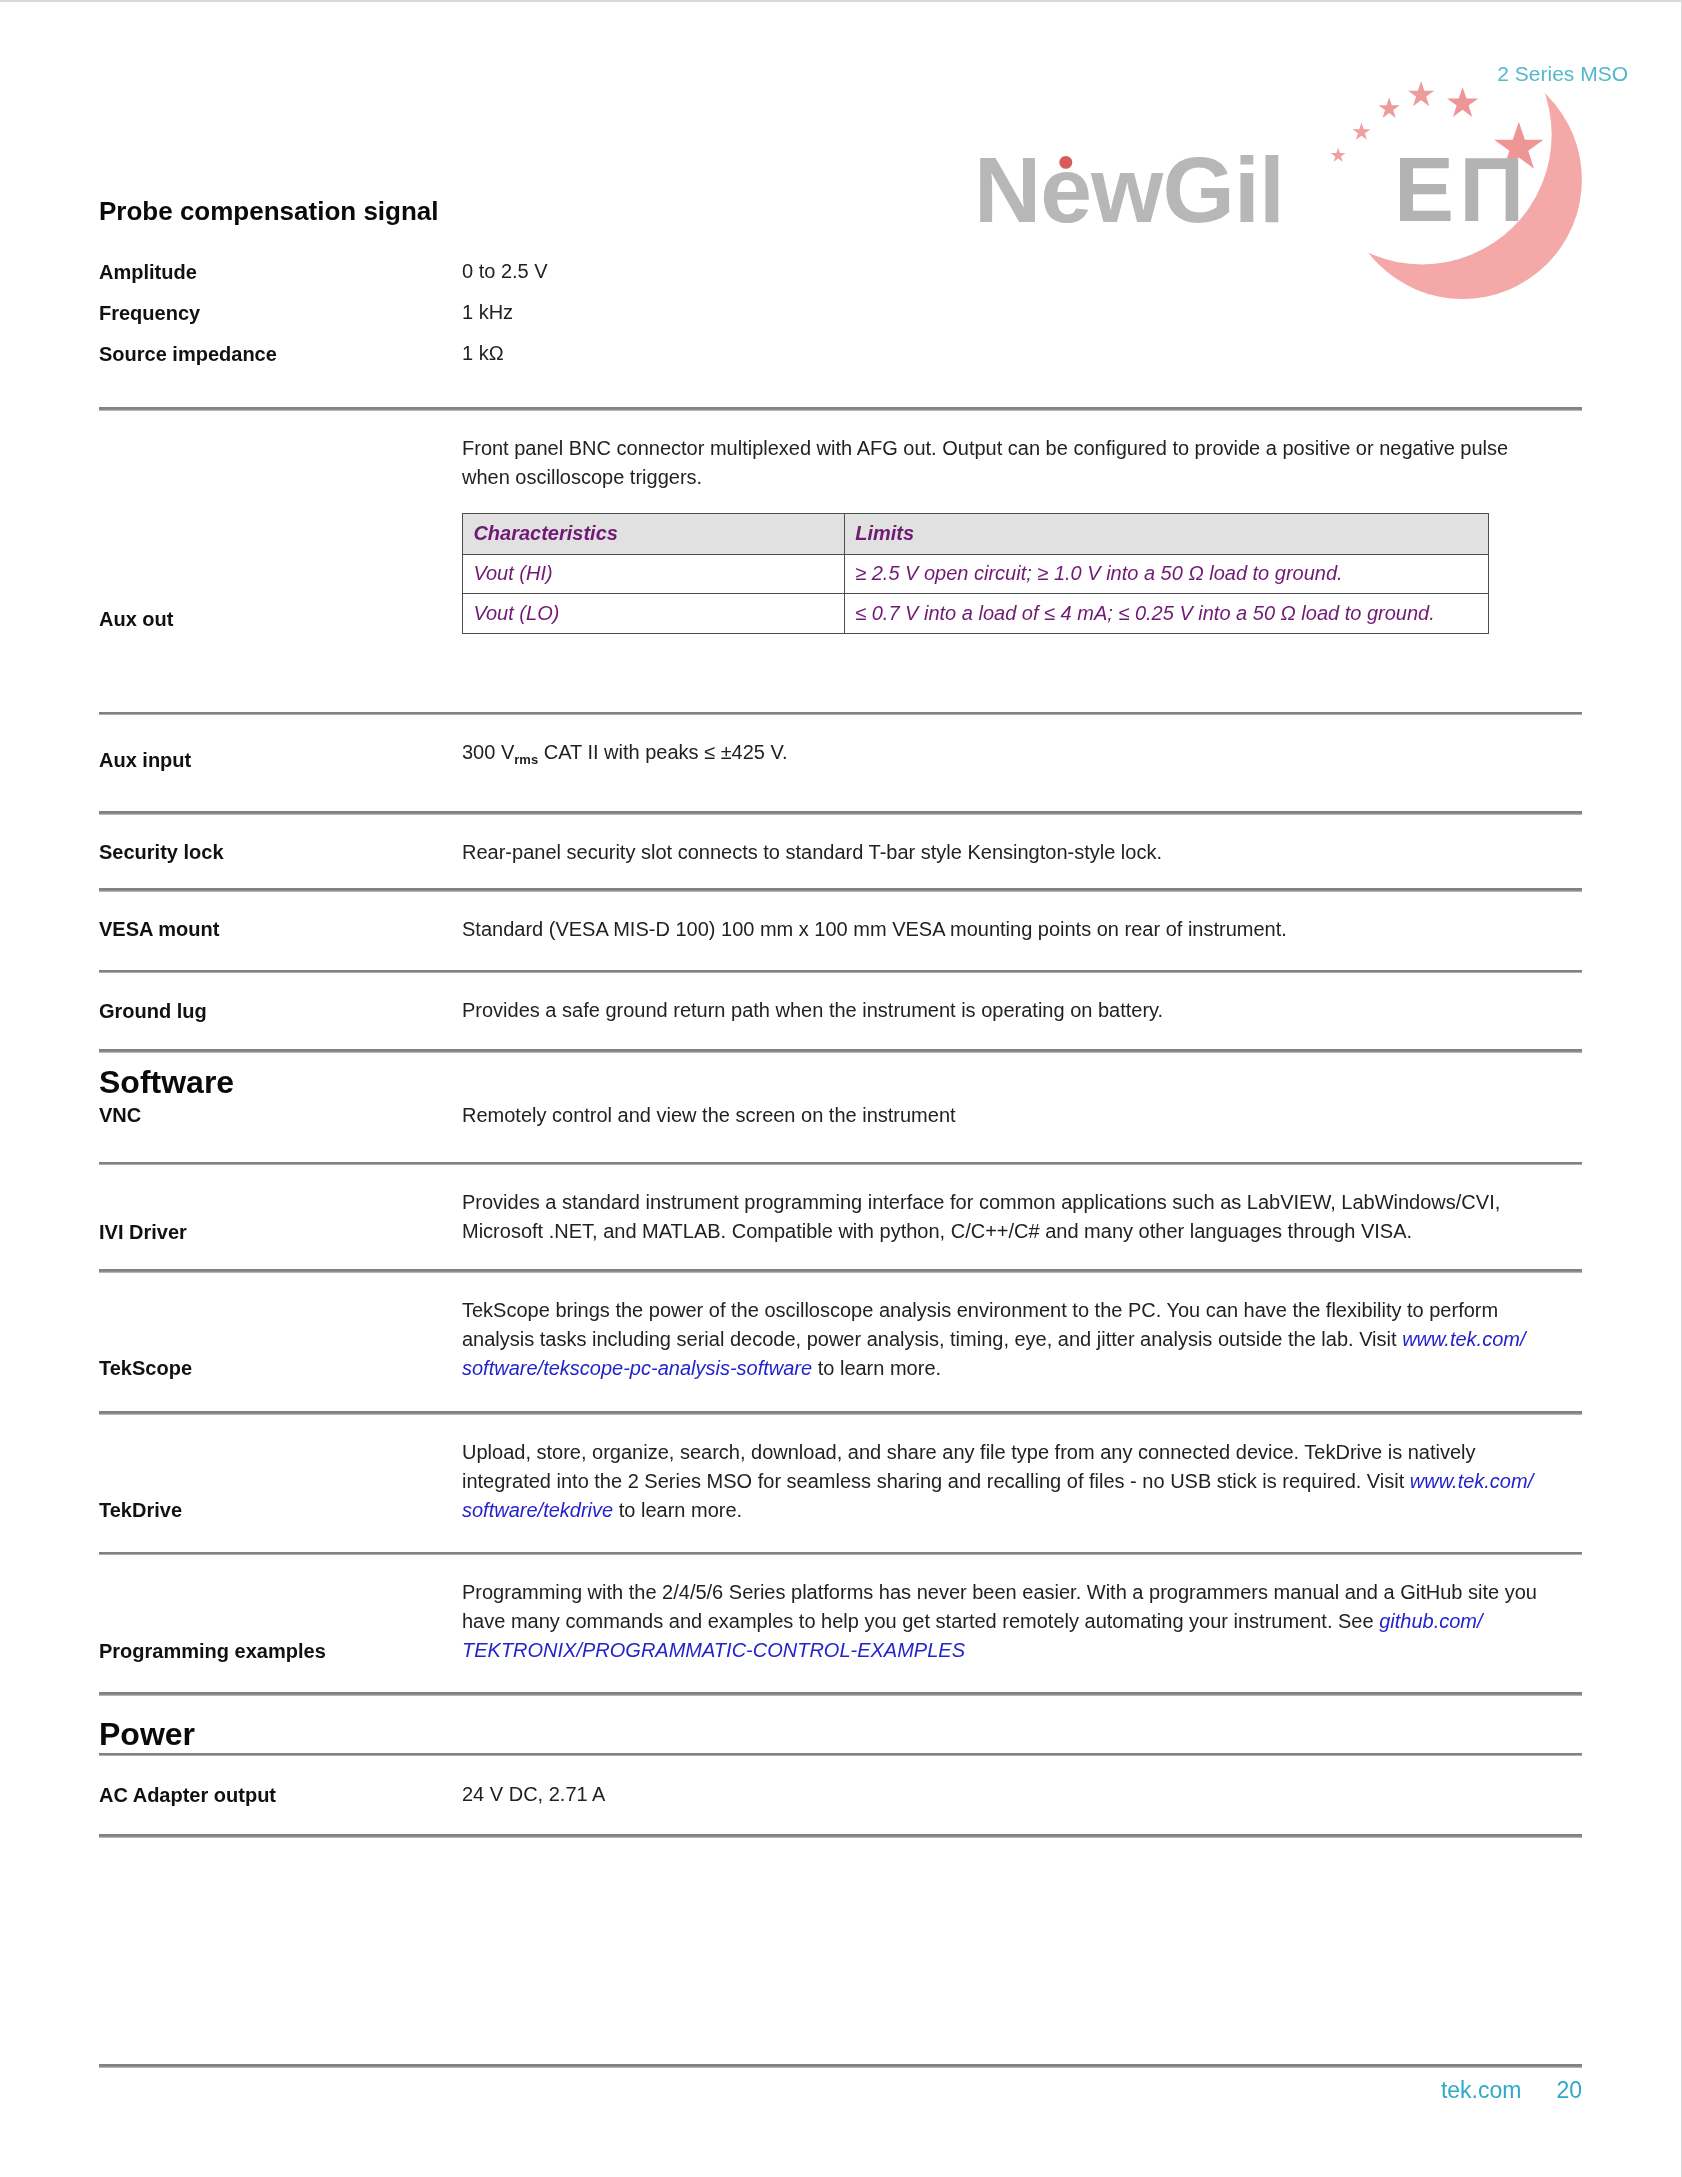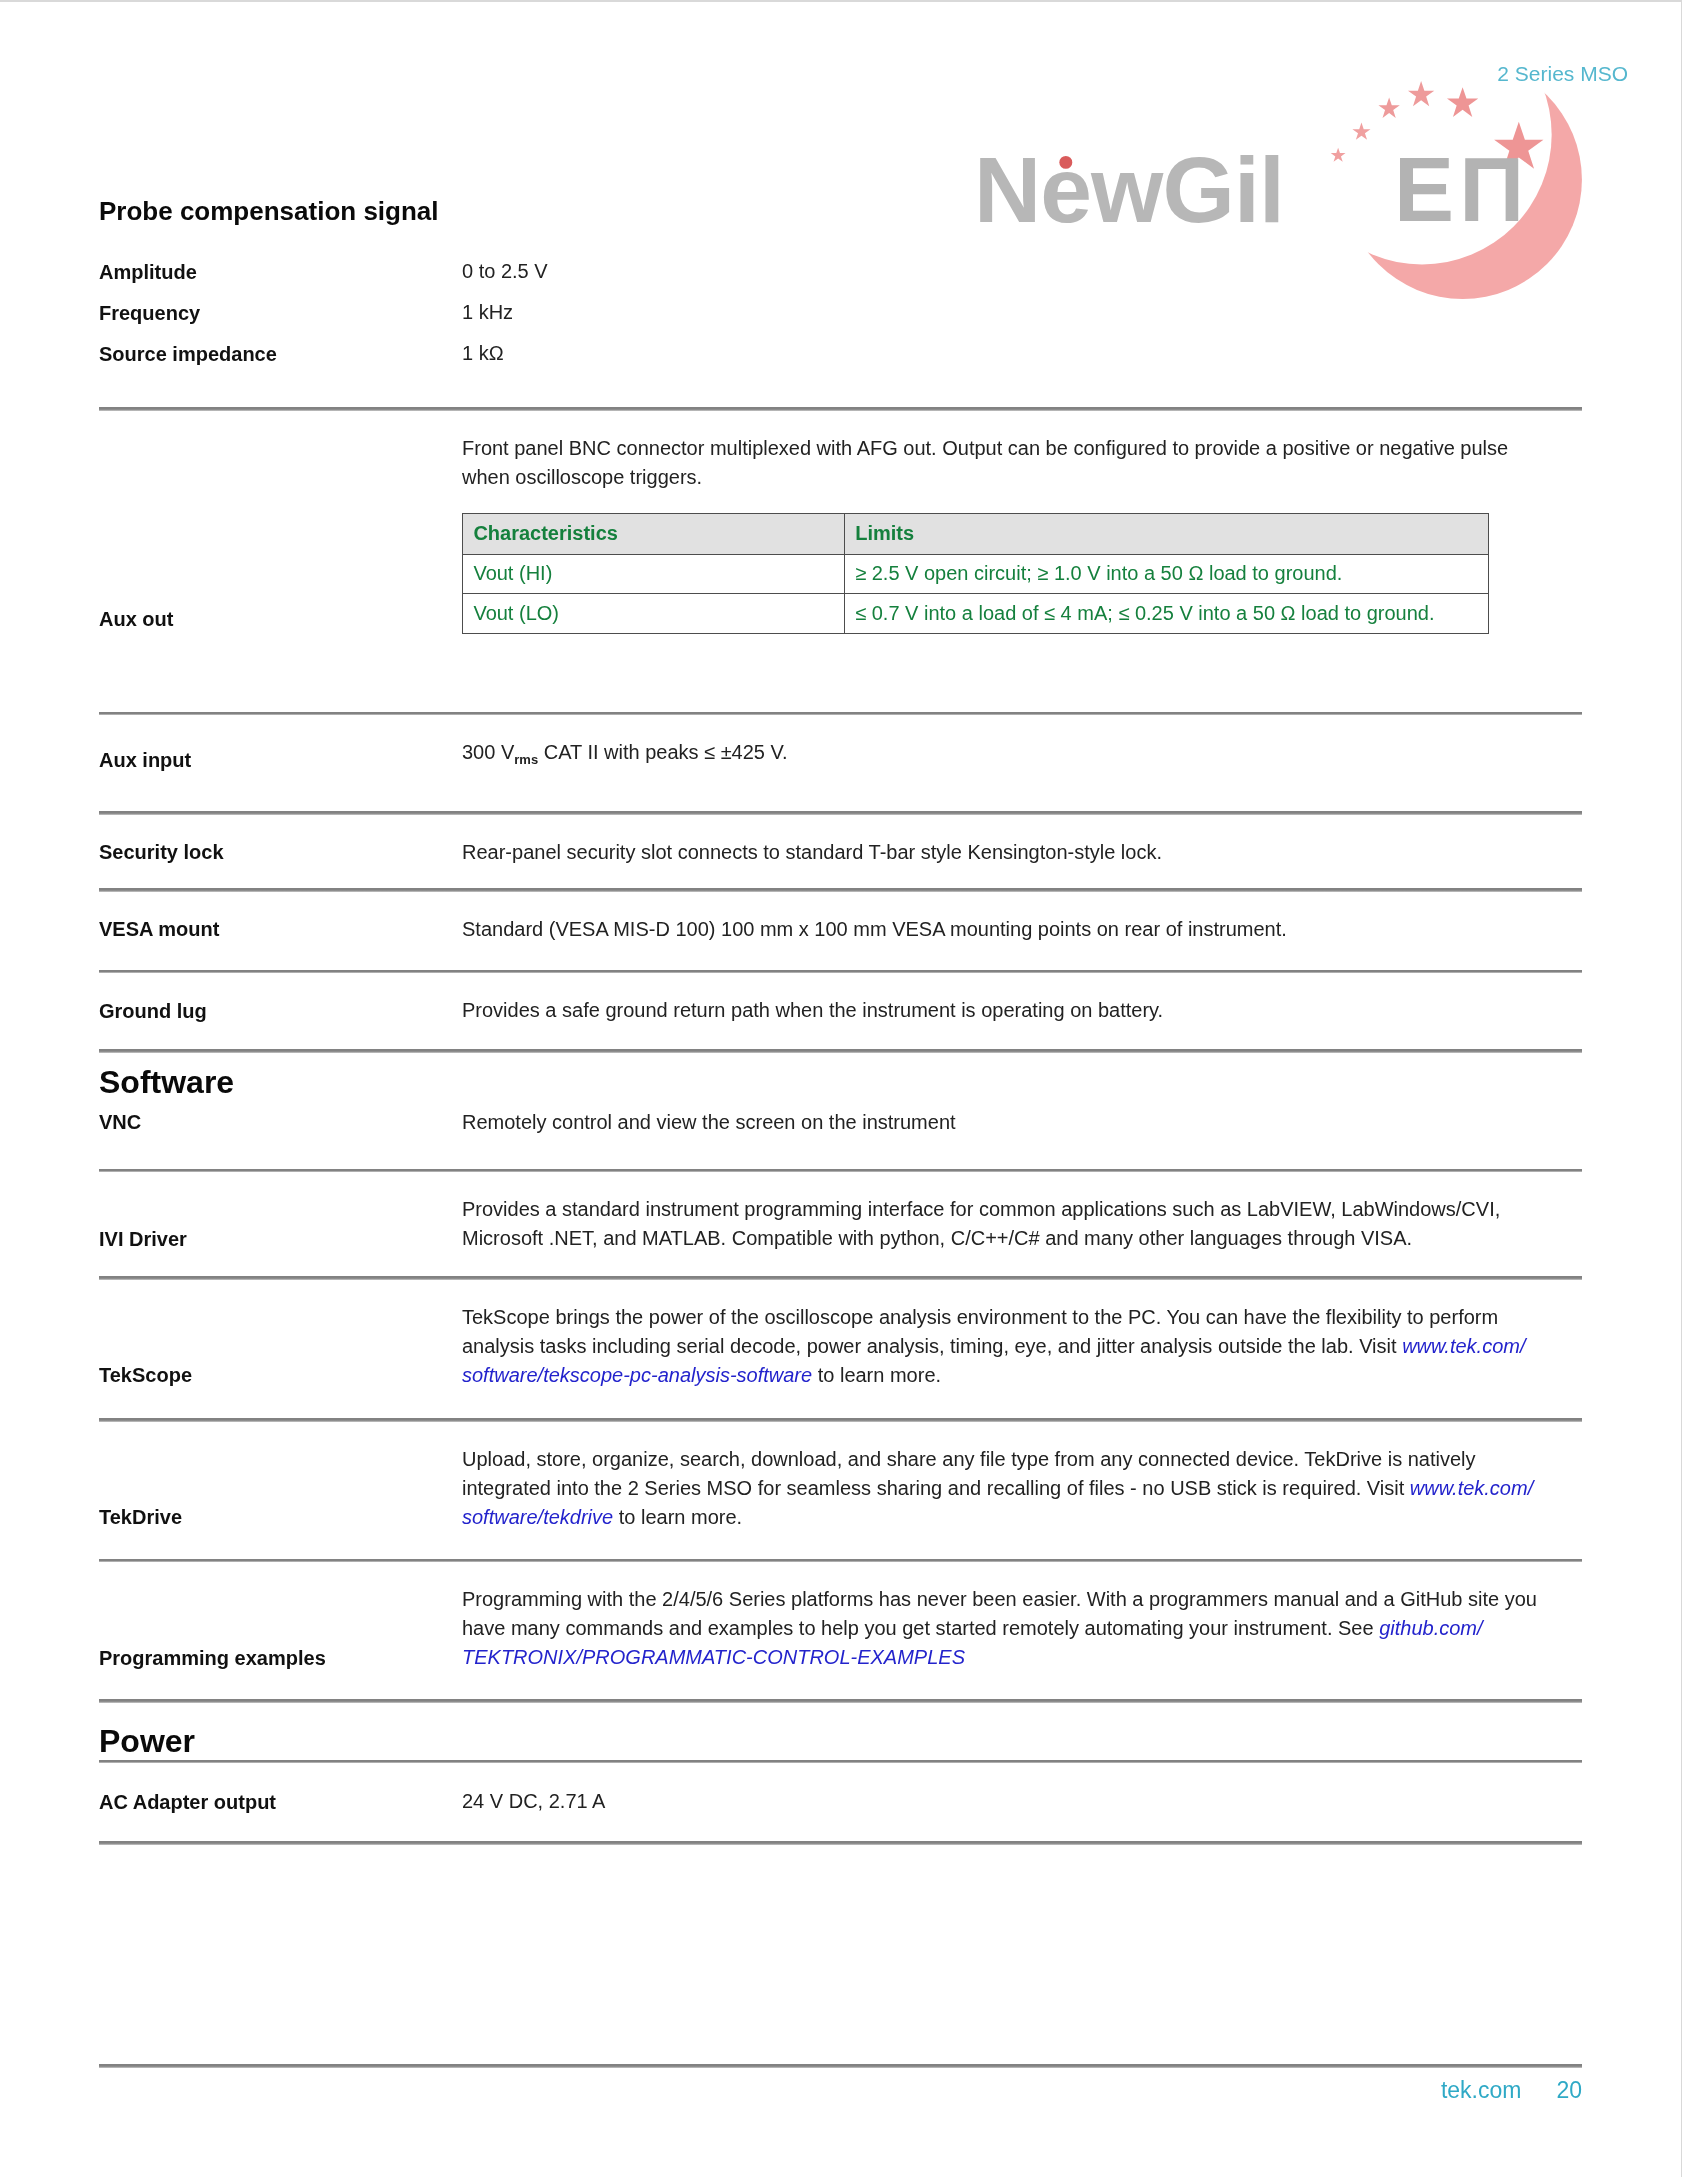--- a/index.html
+++ b/index.html
@@ -19,21 +19,21 @@
 
   .row { display:flex;align-items:flex-end; }
   .lbl { width:363px; flex:0 0 363px; font-weight:bold; font-size:20px; line-height:28.5px; color:#111; }
   .val { flex:1; max-width:1098px; font-size:20px; line-height:29px; color:#222; }
 
   .sep { height:3.5px; background:linear-gradient(to bottom,#828282 55%, #c9c9c9); }
   .sep.after-probe { margin-top:39px; }
 
   sub.sm { font-size:13px;font-weight:bold; }
 
-  table.limits { border-collapse:collapse; margin-top:21px; width:1027px; font-size:20px; color:#15803d; }
+  table.limits { border-collapse:collapse; margin-top:21px; width:1027px; font-size:20px; color:#701a75;font-style:italic; }
   table.limits th, table.limits td { border:1.7px solid #4d4d4d; text-align:left; padding:7.8px 10.4px; line-height:23px; }
   table.limits th { background:#e1e1e1; font-weight:bold; padding:8.6px 10.4px; }
   table.limits .c1 { width:360px; }
 
   a.doclink { color:#2323cc; font-style:italic; text-decoration:none; }
 
   .footer { position:absolute; left:99px; right:99px; top:2062px; }
   .footer-line { text-align:right; margin-top:9px; font-size:23px; color:#2fa9c6; }
   .footer-line .pageno { margin-left:35px; }
 
@@ -138,21 +138,21 @@
 
     <div class="row" style="padding:23px 0 24px">
       <div class="lbl">Ground lug</div>
       <div class="val">Provides a safe ground return path when the instrument is operating on battery.</div>
     </div>
 
     <div class="sep"></div>
 
     <h2 class="big-title" style="margin-top:10px">Software</h2>
 
-    <div class="row" style="margin-top:7px; padding:0 0 32px">
+    <div class="row" style="padding:0 0 32px">
       <div class="lbl">VNC</div>
       <div class="val">Remotely control and view the screen on the instrument</div>
     </div>
 
     <div class="sep"></div>
 
     <div class="row" style="padding:23px 0 23px">
       <div class="lbl">IVI Driver</div>
       <div class="val">Provides a standard instrument programming interface for common applications such as LabVIEW, LabWindows/CVI, Microsoft .NET, and MATLAB. Compatible with python, C/C++/C# and many other languages through VISA.</div>
     </div>

